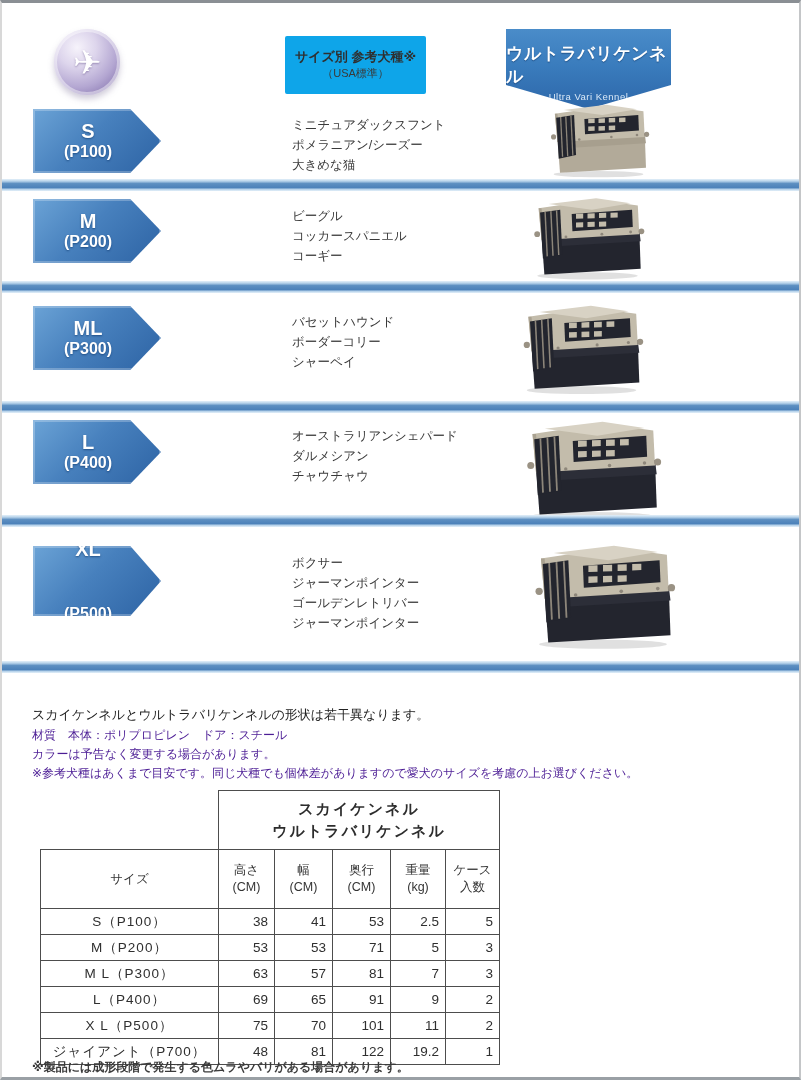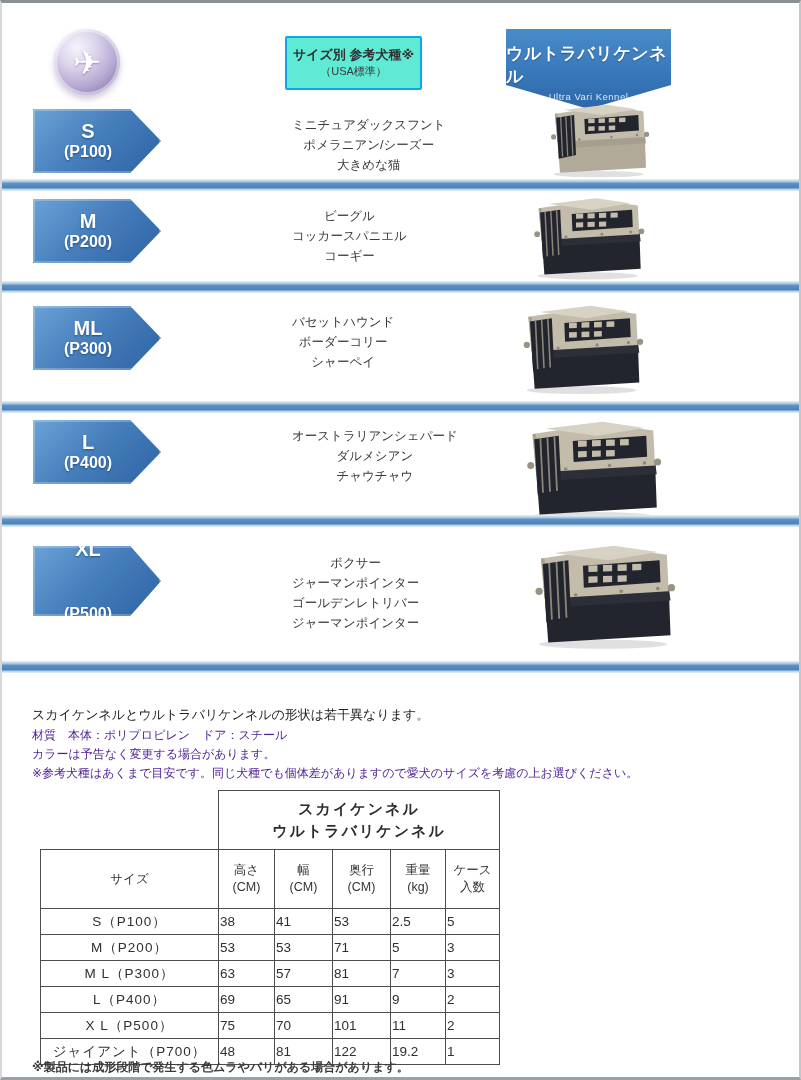--- a/index.html
+++ b/index.html
@@ -13,21 +13,21 @@
   
   .plane{
     position:absolute;left:52px;top:26px;width:66px;height:66px;border-radius:50%;
     background:radial-gradient(circle at 35% 28%, #f6f3fb 0%, #ddd5ec 30%, #b4a7d2 62%, #8d7cb4 85%, #7a68a4 100%);
     box-shadow:0 4px 6px rgba(120,110,150,.35), inset 0 0 0 3px rgba(255,255,255,.45);
     display:flex;align-items:center;justify-content:center;
   }
   .plane span{font-size:34px;color:#ffffff;text-shadow:0 1px 2px rgba(90,70,130,.5);transform:rotate(0deg);}
   .refbox{
     position:absolute;left:283px;top:33px;width:133px;height:50px;
-    border:2px solid #0ea5e9;border-radius:2px;background:#5eead4;
+    border:4px solid #0ea5e9;border-radius:2px;background:#0ea5e9;
     display:flex;flex-direction:column;align-items:center;justify-content:center;line-height:1.3;
   }
   .refbox .l1{font-size:13px;font-weight:bold;color:#2f2f2f;}
   .refbox .l2{font-size:11px;color:#3a3a3a;}
   .banner{
     position:absolute;left:504px;top:26px;width:165px;height:80px;
     background:linear-gradient(180deg,#4a8cc9 0%, #3a7cbd 45%, #2d67a9 100%);
     clip-path:polygon(0 0,100% 0,100% 70%,50% 100%,0 70%);
     display:flex;flex-direction:column;align-items:center;box-shadow:0 2px 3px rgba(0,0,0,.2);
   }
@@ -37,38 +37,38 @@
   .size-row{position:absolute;left:0;width:801px;}
   .badge{
     position:absolute;left:31px;width:128px;height:64px;
     background:linear-gradient(135deg,#6ba3d6 0%, #4780bd 45%, #2d63a4 100%);
     clip-path:polygon(0 0,76% 0,100% 50%,76% 100%,0 100%);
     display:flex;flex-direction:column;align-items:center;justify-content:center;
     box-shadow:inset 0 0 0 2px rgba(255,255,255,.25);
   }
   .badge .bs{font-size:20px;font-weight:bold;color:#fff;line-height:1.1;text-shadow:0 1px 2px rgba(0,40,90,.55);margin-right:18px;}
   .badge .bc{font-size:16px;font-weight:bold;color:#fff;line-height:1.2;text-shadow:0 1px 2px rgba(0,40,90,.55);margin-right:18px;}
-  .breeds{position:absolute;left:290px;font-size:12.5px;color:#3a3a3a;line-height:1.6;text-align:center;}
+  .breeds{position:absolute;left:290px;font-size:12.5px;color:#3a3a3a;line-height:1.6;}
   .kennel{position:absolute;}
   .divider{
     position:absolute;left:0;right:0;bottom:0;height:12px;
     background:linear-gradient(180deg,#e4f0f9 0%, #b6d2ea 18%, #5d8fc1 38%, #4d82ba 72%, #b6d2ea 86%, #e4f0f9 100%);
   }
   
   .notes{position:absolute;left:30px;top:702px;width:740px;line-height:1.6;}
   .notes .n1{font-size:13px;font-weight:normal;color:#222;}
   .notes .nx{font-size:12px;color:#4c1d95;}
   
   table.spec{position:absolute;left:38px;top:787px;border-collapse:collapse;table-layout:fixed;}
   table.spec td,table.spec th{border:1.5px solid #4d4d4d;font-weight:normal;background:#fff;margin-top:16px;}
   table.spec .noborder{border:none;background:transparent;}
   table.spec .grp{font-size:15px;font-weight:bold;color:#2d2d2d;text-align:center;line-height:1.5;letter-spacing:2px;height:56px;}
   table.spec .colh{font-size:12.5px;color:#333;text-align:center;line-height:1.35;height:56px;}
   table.spec .lbl{font-size:13.5px;color:#2f2f2f;text-align:center;height:23px;letter-spacing:1px;}
-  table.spec .num{font-size:13.5px;color:#2f2f2f;padding-right:6px;height:23px;}
+  table.spec .num{font-size:13.5px;color:#2f2f2f;text-align:right;padding-right:6px;height:23px;}
   .footnote{position:absolute;left:30px;top:1056px;font-size:12px;font-weight:600;color:#3a3a3a;}
 </style>
 </head>
 <body>
 
 <div class="page">
   <div class="plane">
       <span>✈</span>
     </div>
 

